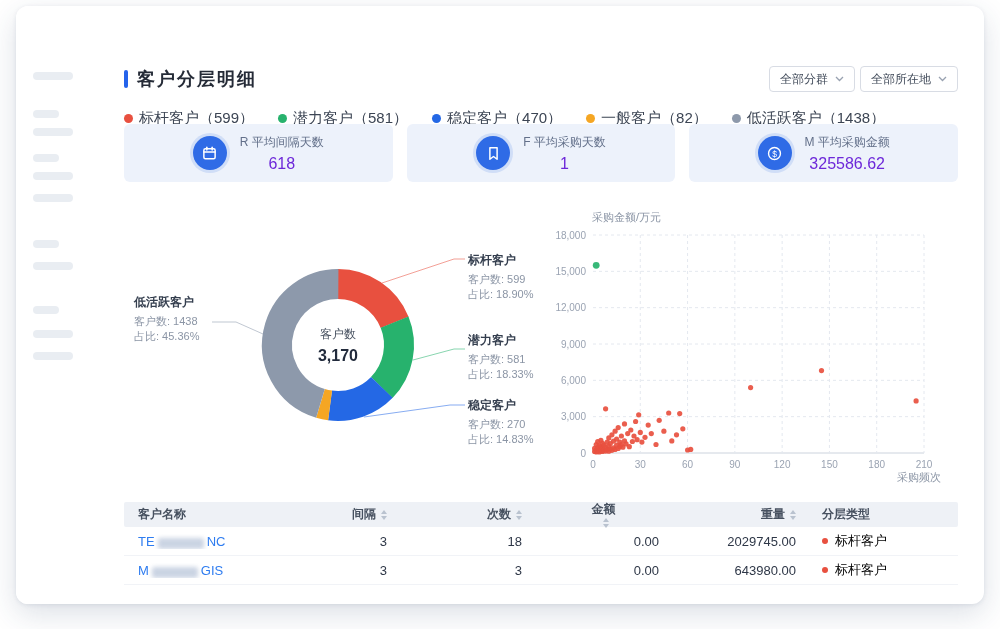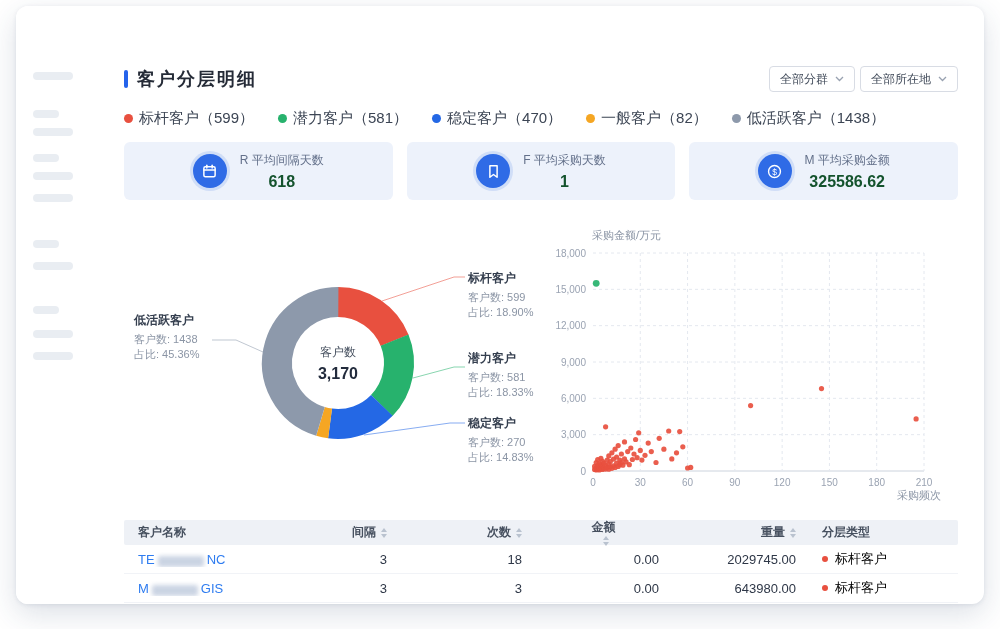--- a/index.html
+++ b/index.html
@@ -14,27 +14,27 @@
   .page-head{display:flex;align-items:center;height:34px;margin-top:8px}
   .tbar{width:4px;height:18px;background:#2563eb;border-radius:2px;margin-right:9px}
   .title{font-size:18px;font-weight:bold;color:#252b37;letter-spacing:2px}
   .filters{margin-left:auto;display:flex;gap:5px}
   .select{height:26px;border:1px solid #d8dce4;border-radius:4px;background:#fff;display:inline-flex;align-items:center;gap:7px;
     padding:0 10px;font-size:12px;color:#404a59;cursor:pointer;font-family:inherit}
   .chev{display:inline-flex;align-items:center}
   .legend{display:flex;gap:24px;margin-top:16px;align-items:center;height:12px}
   .li{display:flex;align-items:center;gap:6px;font-size:15px;color:#3c4554;cursor:pointer}
   .ldot{width:9px;height:9px;border-radius:50%;flex:none}
-  .cards{display:flex;gap:14px;margin-top:18px}
+  .cards{display:flex;gap:14px;}
   .card{flex:1;background:#edf2fb;border-radius:6px;height:58px;display:flex;align-items:center;justify-content:center;gap:13px}
   .cicon{width:34px;height:34px;border-radius:50%;background:#2f6be6;display:flex;align-items:center;justify-content:center;
     box-shadow:0 0 0 3px rgba(47,107,230,.15);flex:none}
   .cinfo{text-align:center}
   .clabel{font-size:12px;color:#63708a;white-space:nowrap}
-  .cvalue{font-size:16px;font-weight:bold;color:#14532d;margin-top:4px}
+  .cvalue{font-size:16px;font-weight:normal;color:#6d28d9;margin-top:4px}
   .charts{position:relative;height:295px;margin-top:15px}
   .connectors{position:absolute;left:0;top:0;pointer-events:none}
   .donut-wrap{position:absolute;left:129px;top:63px;width:170px;height:170px}
   .donut-center{position:absolute;inset:0;display:flex;flex-direction:column;align-items:center;justify-content:center;gap:4px;pointer-events:none}
   .dc-label{font-size:12px;color:#46505f}
   .dc-value{font-size:16px;font-weight:bold;color:#222b3c}
   .callout{position:absolute;width:120px}
   .callout .ct{font-size:12px;color:#353f4f;font-weight:bold;margin-bottom:3px}
   .callout .cl{font-size:11px;color:#8b95a5;line-height:15px}
   .scatter{position:absolute;left:424px;top:8px}

